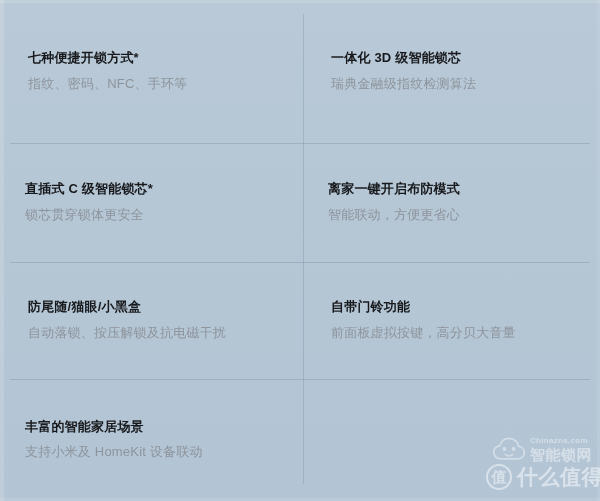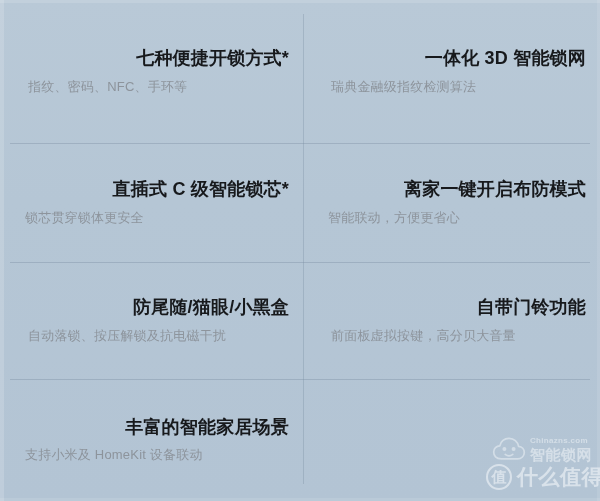--- a/index.html
+++ b/index.html
@@ -67,28 +67,27 @@
     flex-direction: column;
     justify-content: center;
     padding-left: 28px;
     padding-right: 14px;
   }
   .cell.col-right {
     padding-left: 25px;
   }
 
   .cell-title {
-    font-size: 18px;
+    font-size: 13px;
     font-weight: bold;
     color: #17191c;
     letter-spacing: 0.2px;
     line-height: 1.25;
     margin: 0 0 9px 0;
     white-space: nowrap;
-    text-align: right;
   }
   .cell-sub {
     font-size: 13px;
     font-weight: normal;
     color: #8d949c;
     letter-spacing: 0.2px;
     line-height: 1.3;
     margin: 0;
     white-space: nowrap;
   }
@@ -188,21 +187,21 @@
   <div id="edge-bottom"></div>
 
   <div class="grid">
 
     <div class="cell col-left">
       <div class="cell-title">七种便捷开锁方式*</div>
       <div class="cell-sub">指纹、密码、NFC、手环等</div>
     </div>
 
     <div class="cell col-left">
-      <div class="cell-title">一体化 3D 智能锁网</div>
+      <div class="cell-title">一体化 3D 级智能锁芯</div>
       <div class="cell-sub">瑞典金融级指纹检测算法</div>
     </div>
     <div class="cell col-right">
       <div class="cell-title">直插式 C 级智能锁芯*</div>
       <div class="cell-sub">锁芯贯穿锁体更安全</div>
     </div>
 
     <div class="cell col-right">
       <div class="cell-title">离家一键开启布防模式</div>
       <div class="cell-sub">智能联动，方便更省心</div>

